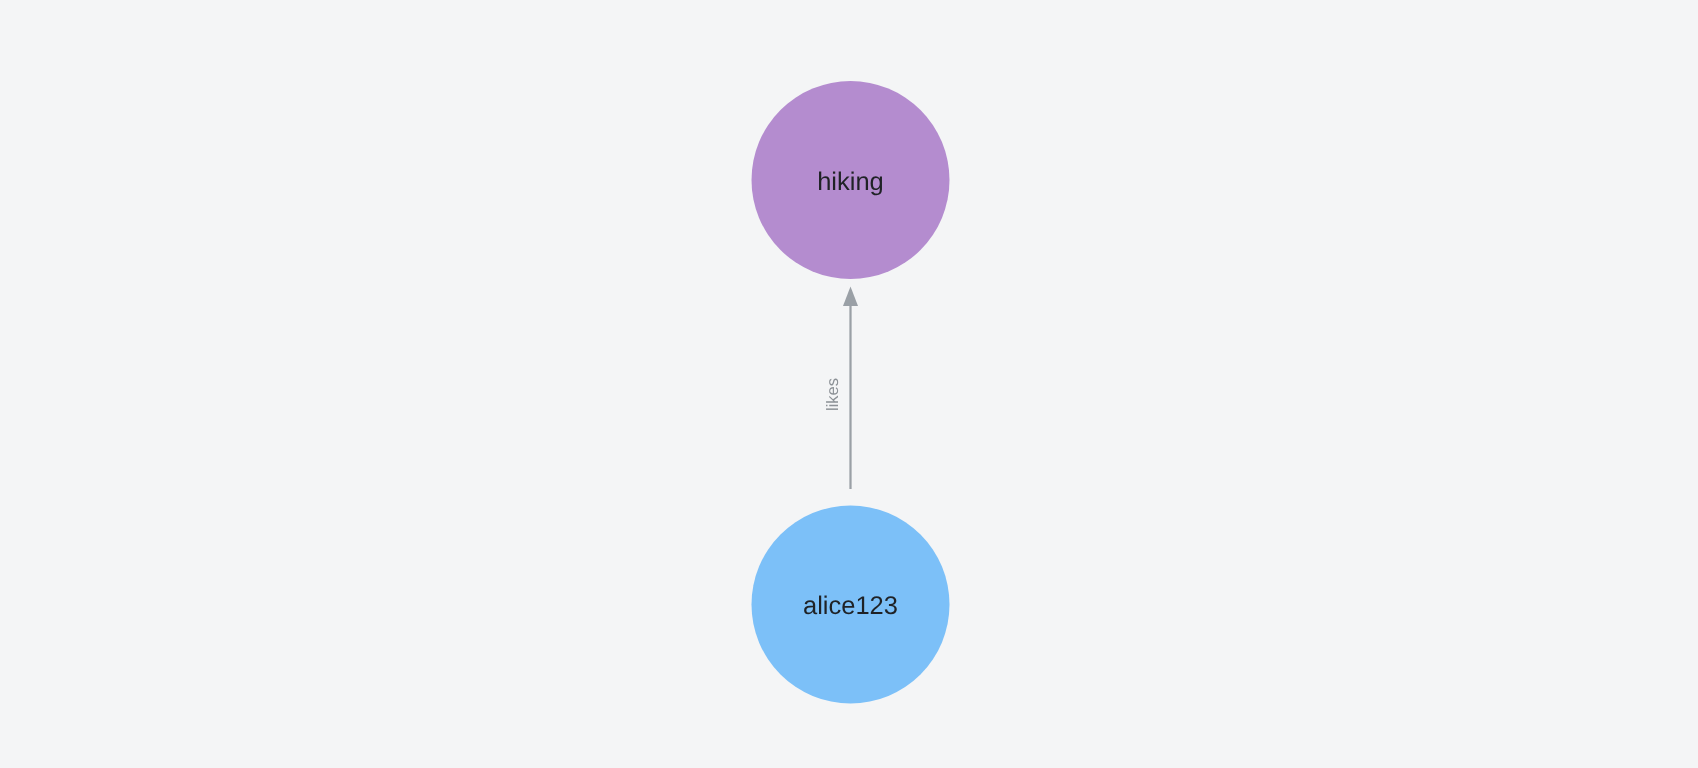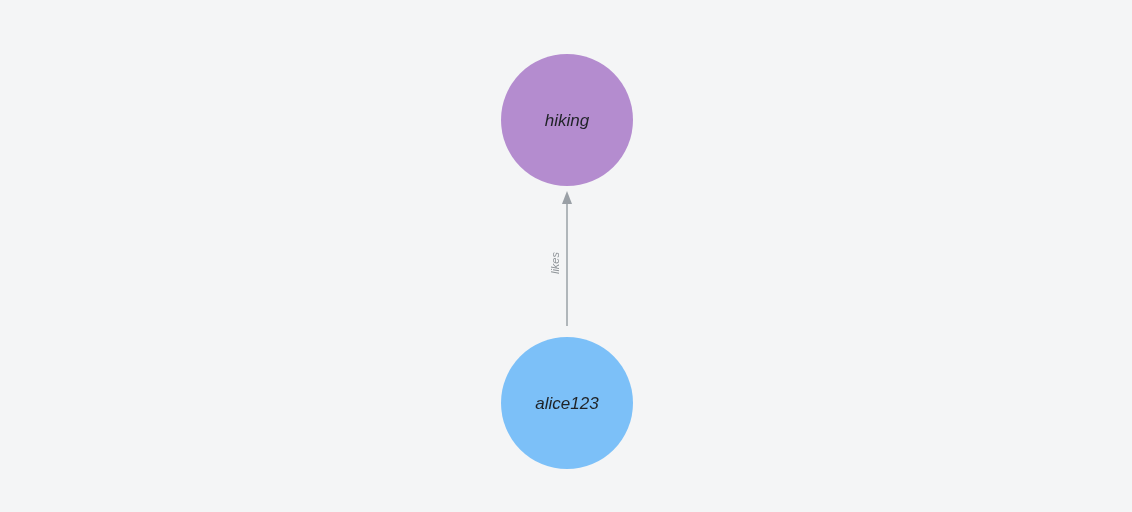--- a/index.html
+++ b/index.html
@@ -7,21 +7,20 @@
     padding: 0;
     width: 1132px;
     height: 512px;
     overflow: hidden;
     font-family: "Liberation Sans", sans-serif;
   }
   .canvas-wrap {
     position: relative;
     width: 1132px;
     height: 512px;
-    font-style: italic;
   }
   svg {
     display: block;
   }
   .node-label {
     font-family: "Liberation Sans", sans-serif;
     font-size: 17px;
     fill: #1f2226;
     text-anchor: middle;
     dominant-baseline: middle;

